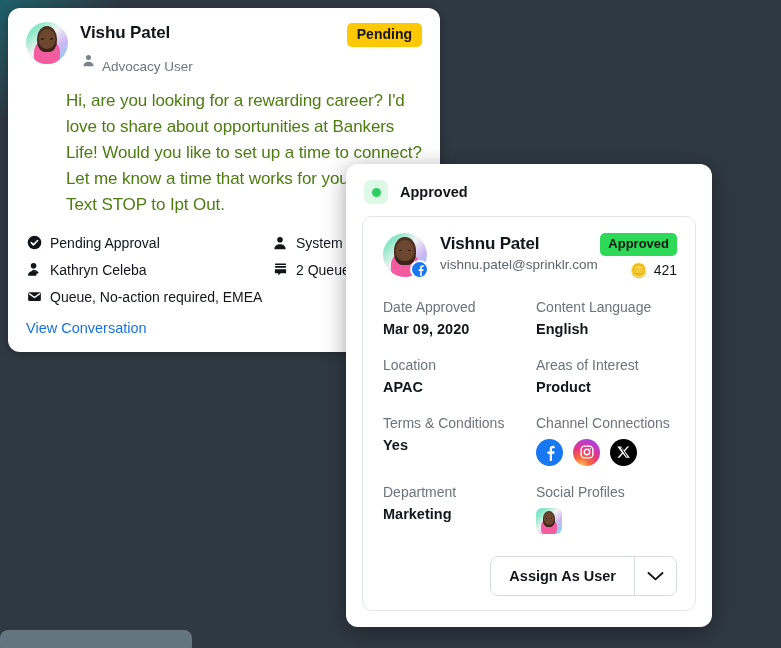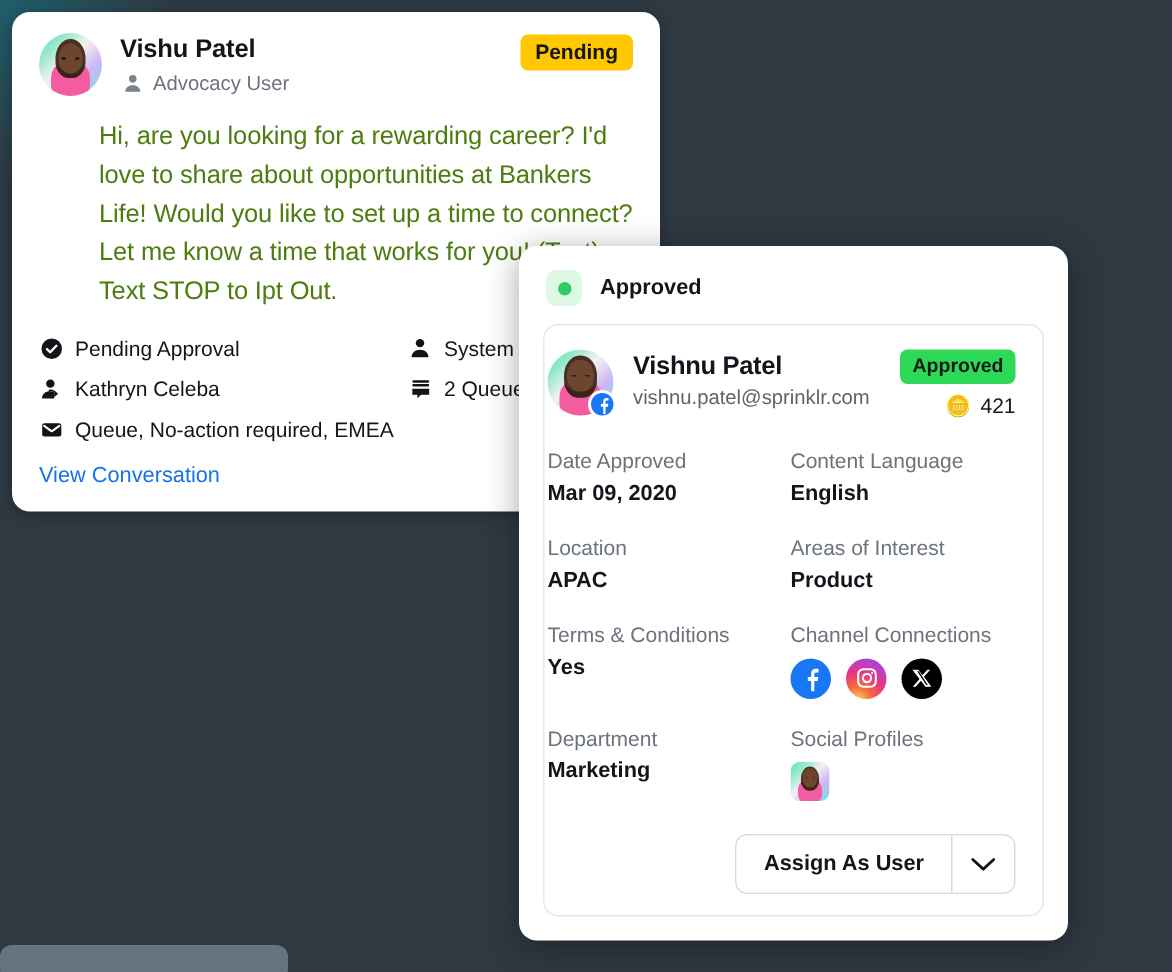--- a/index.html
+++ b/index.html
@@ -58,20 +58,21 @@
   }
   .pc-role-row {
     display: flex;
     align-items: center;
     gap: 6px;
     margin-top: 4px;
   }
   .pc-role {
     font-size: 13.5px;
     color: #6b737d;
+    margin-top: 12px;
   }
   .badge-pending {
     flex: 0 0 auto;
     background: #ffc800;
     color: #151515;
     font-size: 14px;
     font-weight: bold;
     border-radius: 5px;
     padding: 3px 10px 4px 10px;
     line-height: 1.2;
@@ -158,21 +159,21 @@
   }
   .ap-status-label {
     font-size: 14.5px;
     font-weight: bold;
     color: #12161c;
   }
 
   .ap-inner {
     border: 1px solid #e3e6ea;
     border-radius: 10px;
-    padding: 16px 18px 14px 2px;
+    padding: 16px 18px 14px 20px;
   }
   .ap-head {
     display: flex;
     align-items: flex-start;
     gap: 13px;
   }
   .avatar-wrap {
     position: relative;
     flex: 0 0 44px;
     width: 44px; height: 44px;

